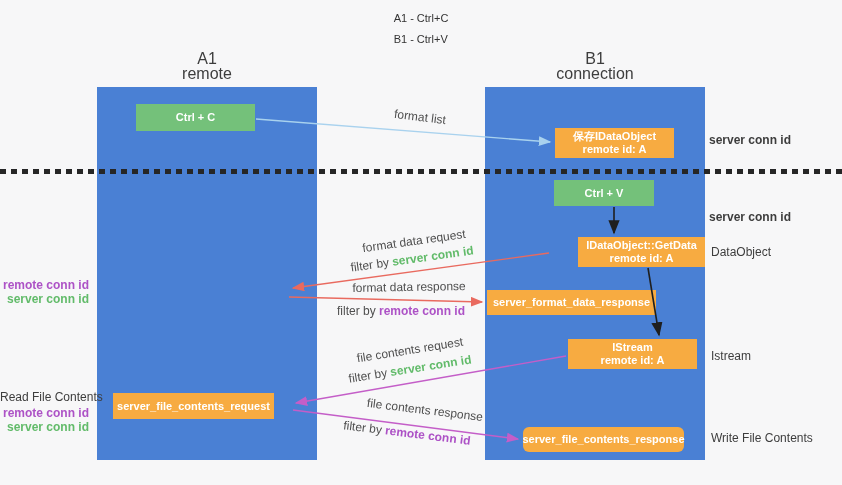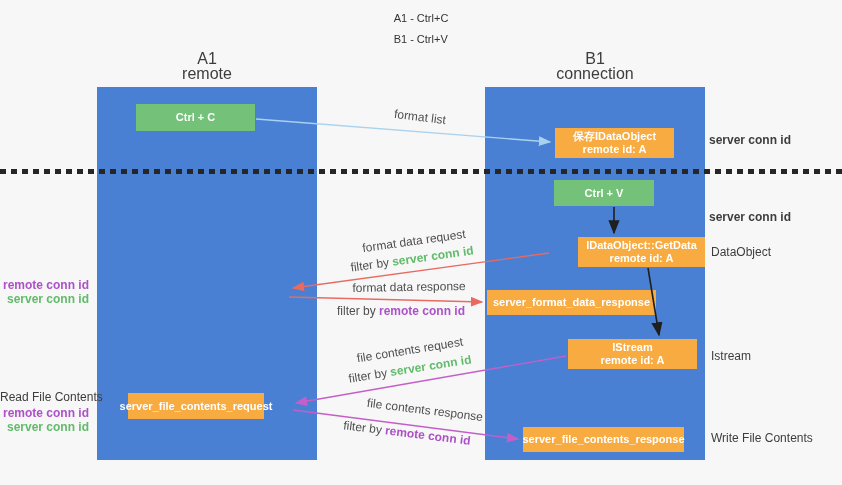--- a/index.html
+++ b/index.html
@@ -33,22 +33,22 @@
     justify-content:center; color:#fff; font-size:11px; line-height:13px; text-align:center; white-space:nowrap;font-weight:bold; }
   .node.green  { background:#74c17a; }
   .node.orange { background:#f7ab41; }
   .n-ctrlc   { left:136px; top:104px; width:119px; height:27px; }
   .n-save    { left:555px; top:128px; width:119px; height:30px; }
   .n-ctrlv   { left:554px; top:180px; width:100px; height:26px; }
   .n-getdata { left:550px; top:237px; width:127px; height:30px;margin-left:28px; }
   .n-freq    { left:130px; top:277px; width:157px; height:26px; }
   .n-fres    { left:487px; top:290px; width:169px; height:25px; }
   .n-istream { left:568px; top:339px; width:129px; height:30px; }
-  .n-fcreq   { left:128px; top:393px; width:136px; height:26px; }
-  .n-fcres   { left:523px; top:427px; width:161px; height:25px; }
+  .n-fcreq   { left:113px; top:393px; width:161px; height:26px; }
+  .n-fcres   { left:523px; top:427px; width:161px; height:25px;border-radius:6px; }
 
   
   .arrows { position:absolute; left:0; top:0; z-index:5; pointer-events:none; }
 
   
   .edge-label { position:absolute; z-index:6; font-size:12px; color:#4f4f4f; white-space:nowrap; }
   .el-format-list   { left:420px; top:117px; transform:translate(-50%,-50%) rotate(7deg); }
   .el-fd-req        { left:414px; top:241px; transform:translate(-50%,-50%) rotate(-8deg); }
   .el-filter-s1     { left:412px; top:259px; transform:translate(-50%,-50%) rotate(-8deg); }
   .el-fd-res        { left:409px; top:287px; transform:translate(-50%,-50%) rotate(-1deg); }

